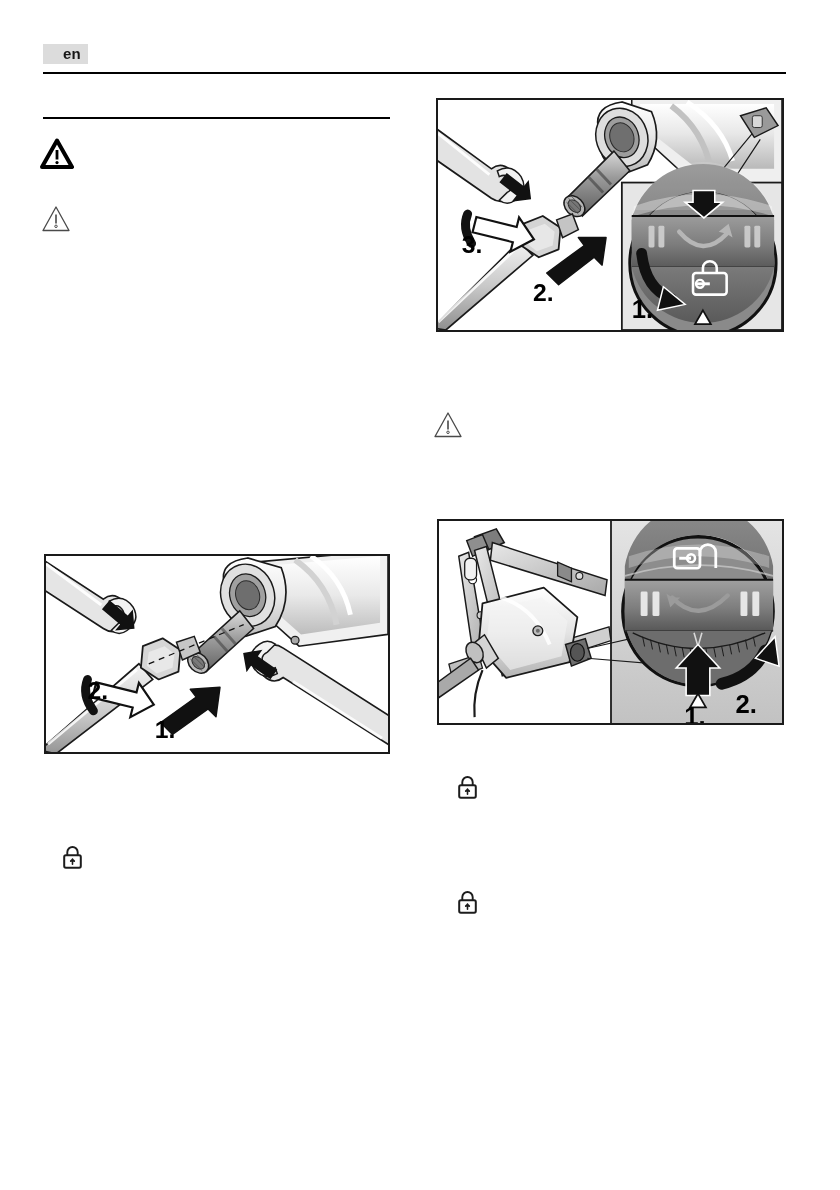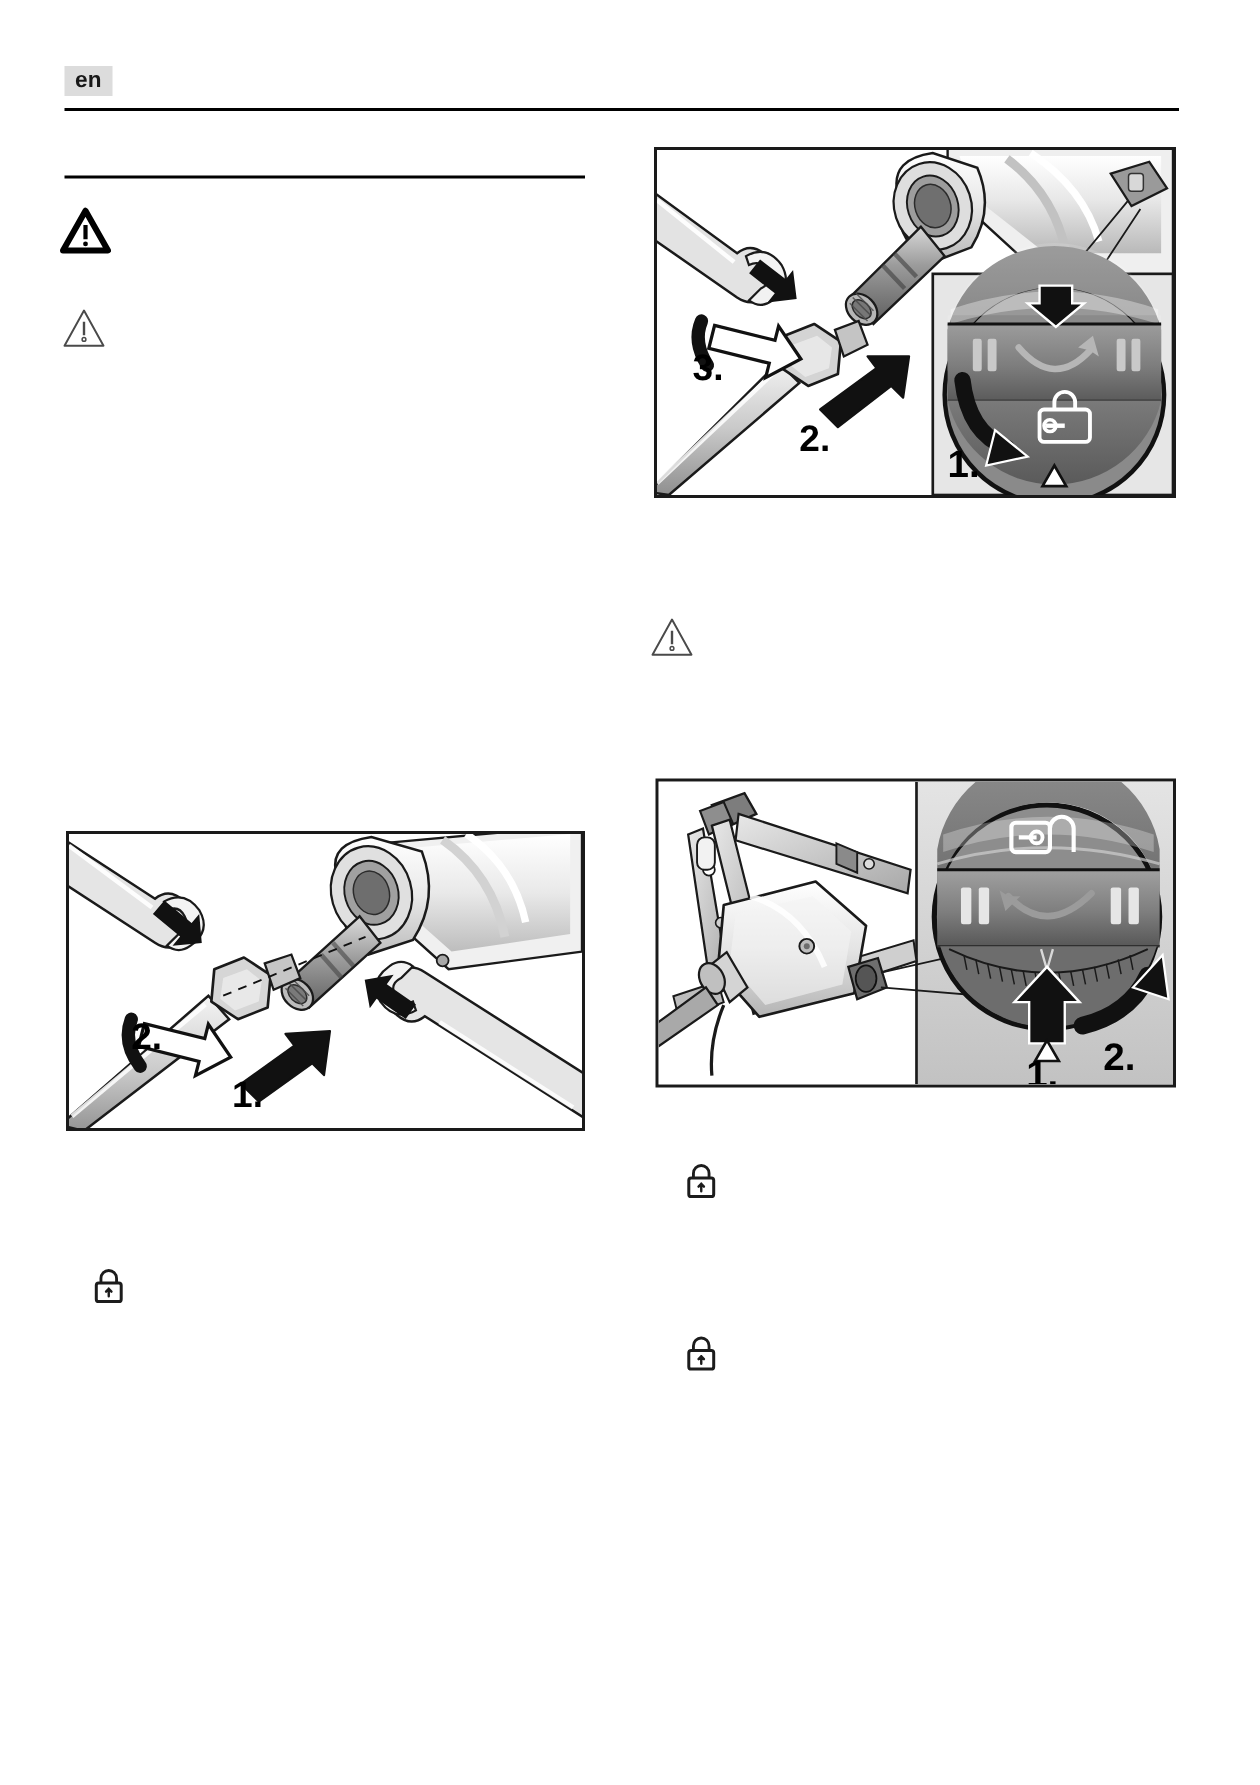--- a/index.html
+++ b/index.html
@@ -10,21 +10,21 @@
     position:relative;
     overflow:hidden;
   }
   .page{position:absolute;inset:0;}
 
   
   .lang-badge{
     position:absolute;left:43px;top:44px;
     background:#dcdcdc;color:#171717;
     font-weight:bold;font-size:15px;
-    padding:2px 7px 3px 7px;
+    padding:2px 7px 3px 20px;
     letter-spacing:.2px;
     line-height:1;
   }
   .header-rule{
     position:absolute;left:43px;top:72px;width:743px;height:2px;
     background:#000;
   }
   .col-rule{
     position:absolute;left:43px;top:117px;width:347px;height:2px;
     background:#000;

